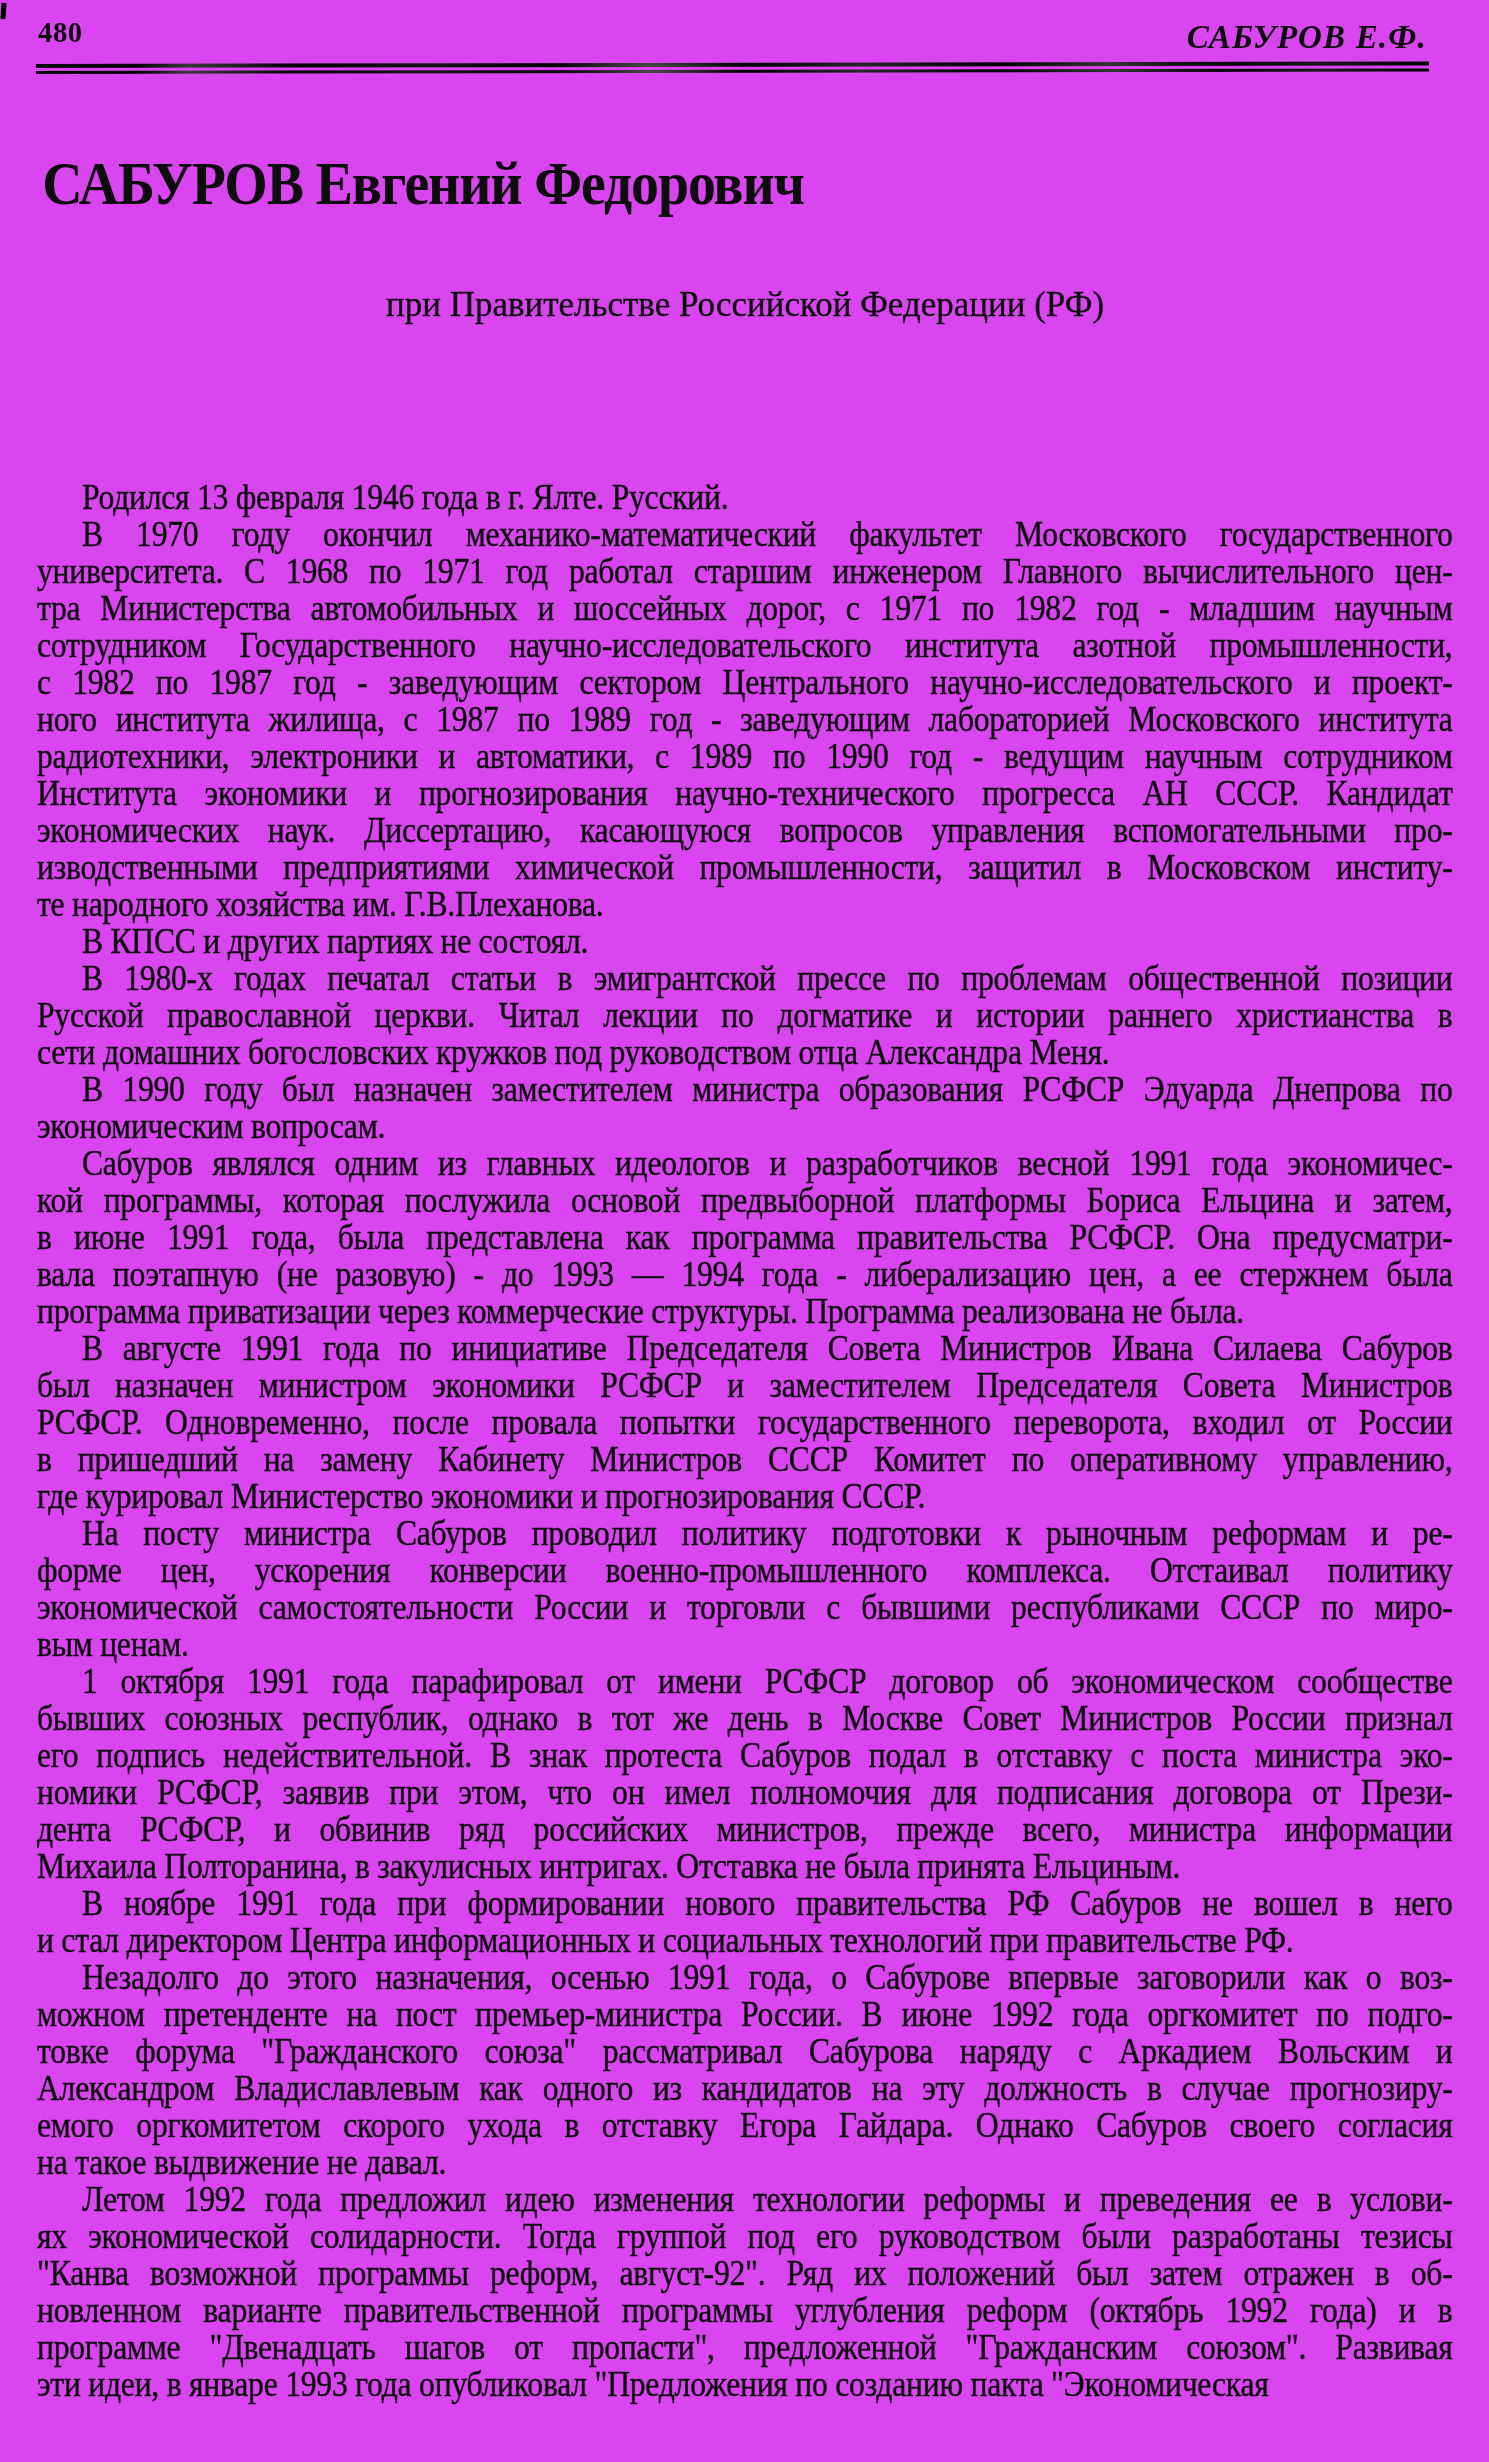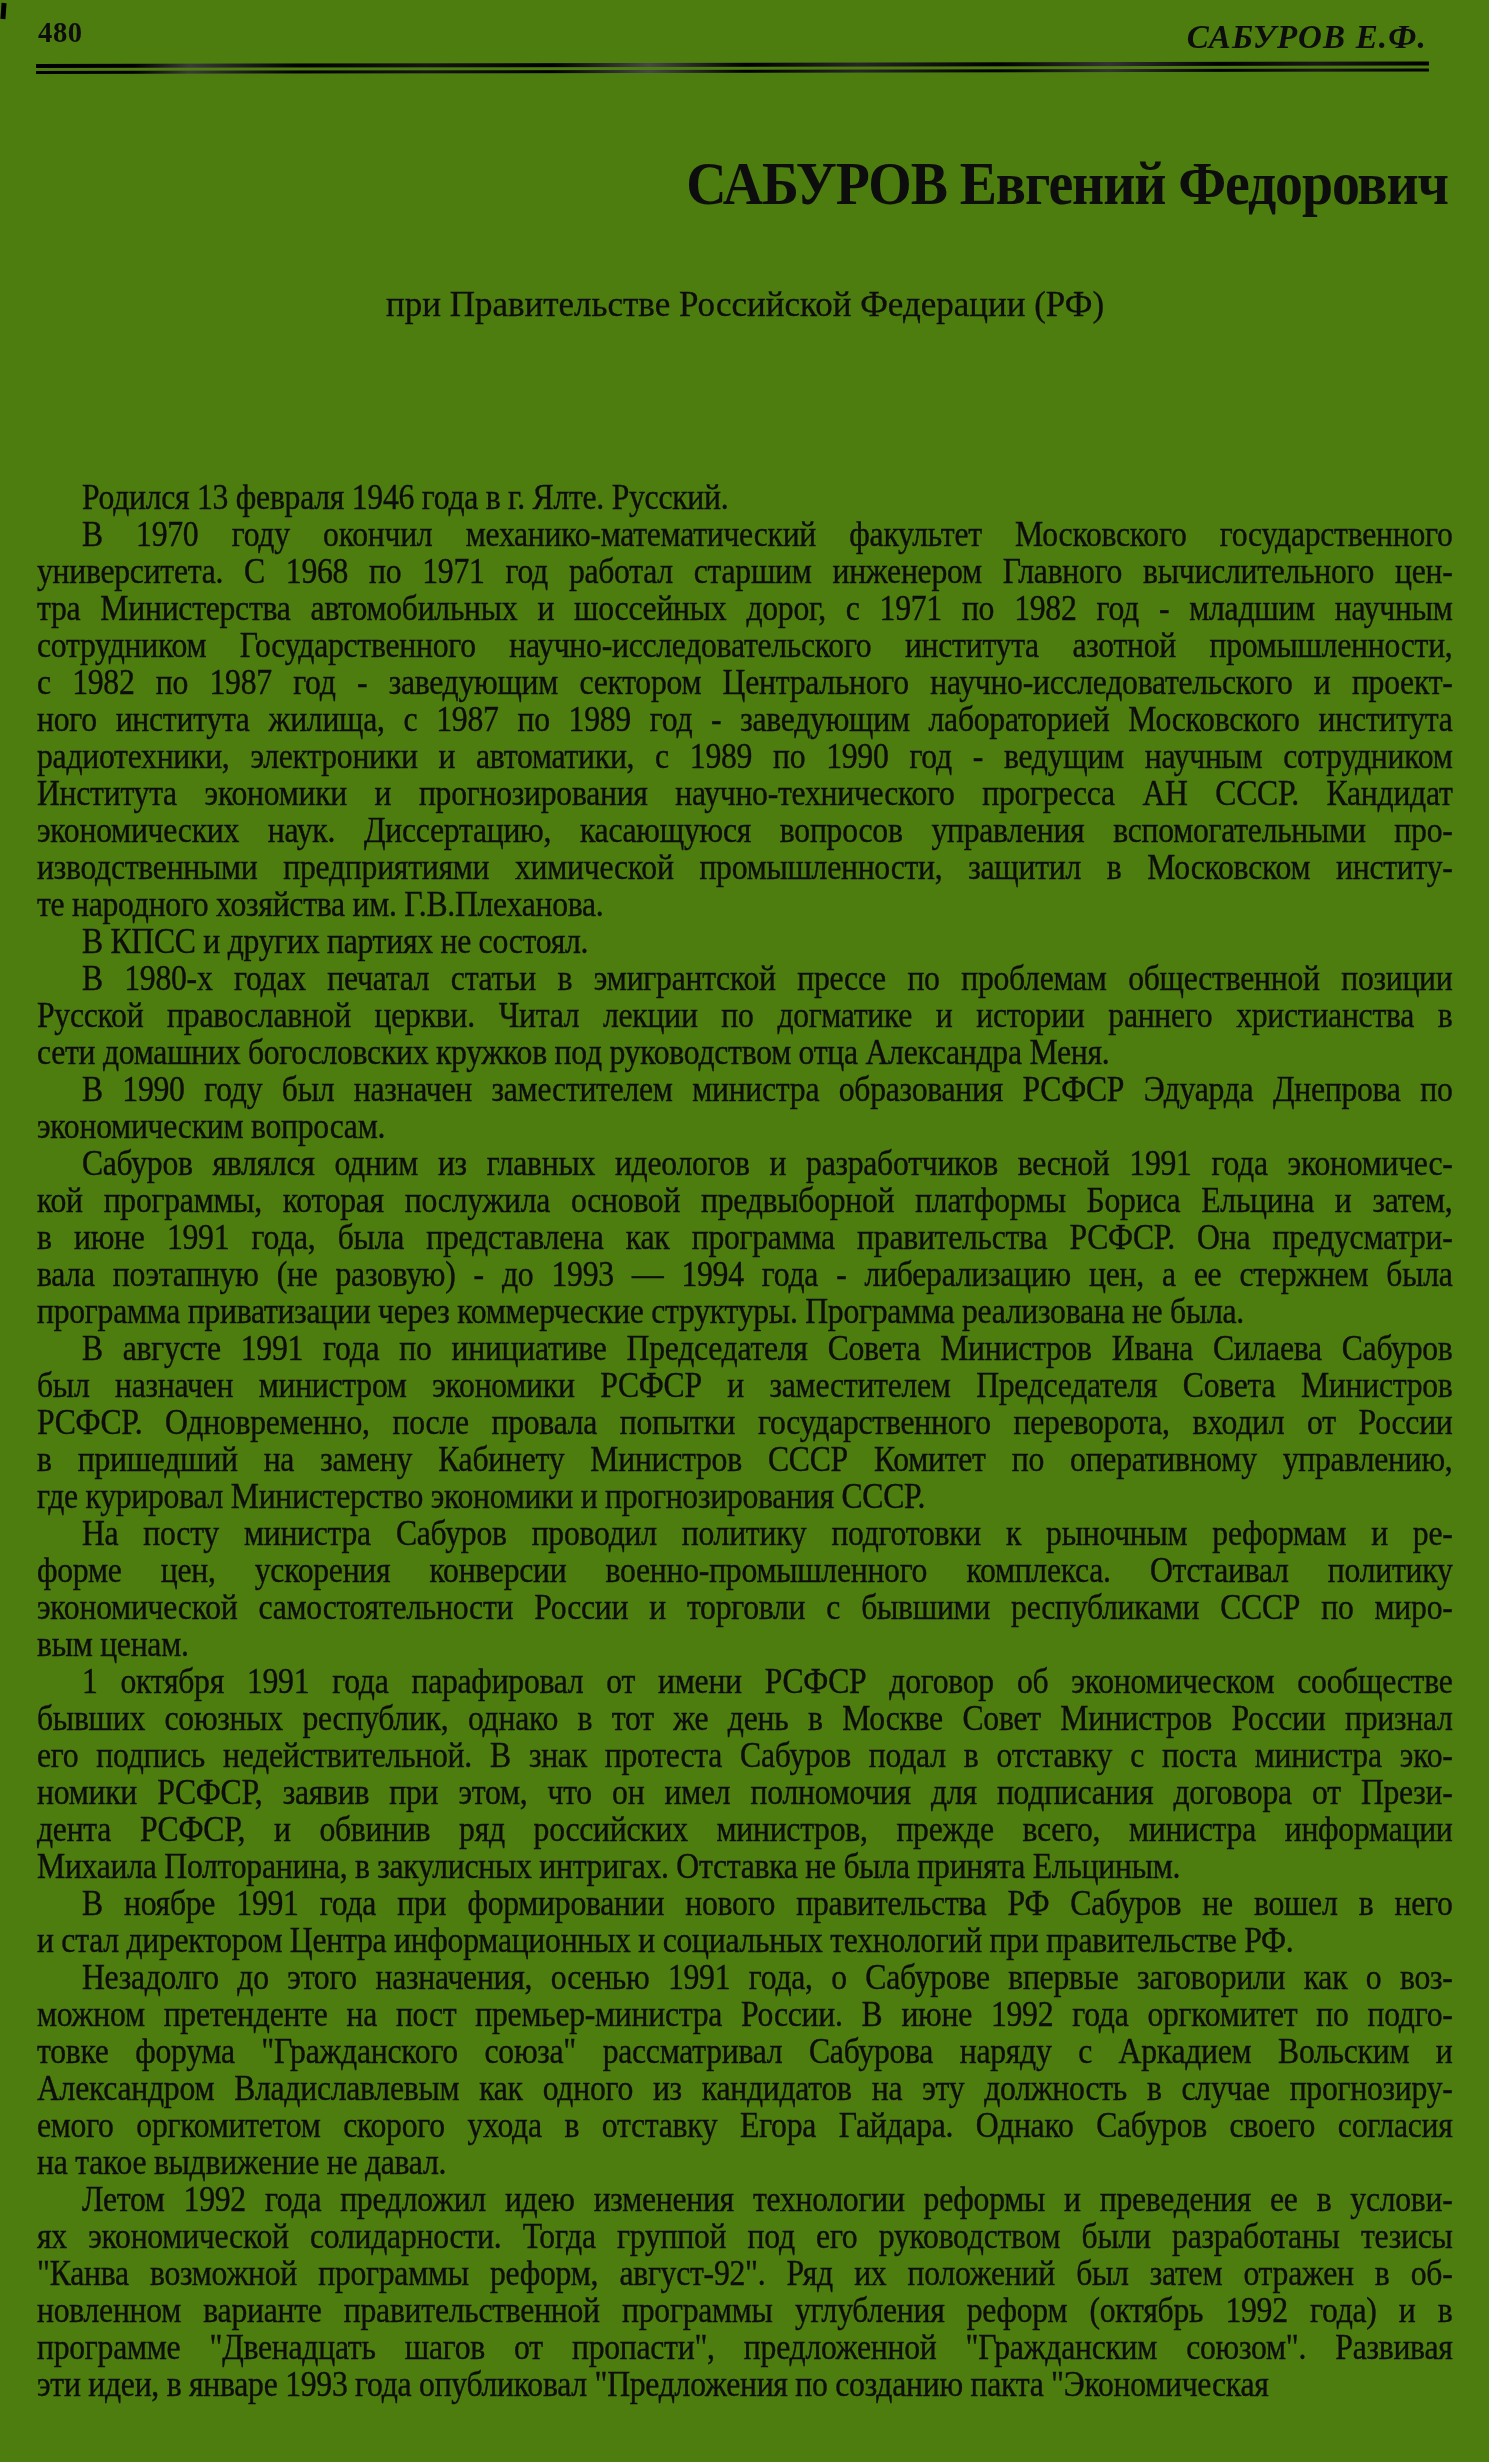--- a/index.html
+++ b/index.html
@@ -4,21 +4,21 @@
 <style>
   html, body { margin: 0; padding: 0; }
   body {
     width: 1490px; height: 2462px;
     background: #ffffff;
     color: #0d0d0d;
     font-family: "Liberation Serif", "DejaVu Serif", serif;
     position: relative;
     overflow: hidden;
   }
-  .page { position: absolute; inset: 0; background: #4d7c0f; text-decoration: underline; }
+  .page { position: absolute; inset: 0; background: #d946ef; text-decoration: underline; }
 
   .scan-artifact {
     position: absolute; left: 1.2px; top: 3.1px;
     width: 5px; height: 16px; background: #000;
     transform: rotate(4deg);
   }
 
   .header-left {
     position: absolute; left: 38px; top: 17.4px;
     font-size: 28.6px; font-weight: bold; letter-spacing: 0.6px;
@@ -37,21 +37,21 @@
     height: 3.7px; border-radius: 0.6px;
     background: linear-gradient(90deg,
       #000 0%, #000 7%, #3a3a3a 11%, #000 19%, #151515 28%, #000 37%,
       #474747 44%, #000 51%, #262626 59%, #000 69%, #333 77%, #000 85%,
       #181818 92%, #000 100%);
   }
   .rule2 { margin-top: 3.1px; height: 3.1px; }
 
   .title {
     position: absolute; left: 0; top: 149px; width: 1490px; margin: 0;
-    text-align: right; font-size: 62px; line-height: 68px;
+    text-align: left; font-size: 62px; line-height: 68px;
     font-weight: bold; white-space: nowrap;
   }
   .title-inner {
     display: inline-block; transform: scaleX(0.9);
     transform-origin: center; letter-spacing: -1.2px;
   }
 
   .subtitle {
     position: absolute; left: 0; top: 282px; width: 1490px;
     text-align: center; font-size: 35px; line-height: 46px;

